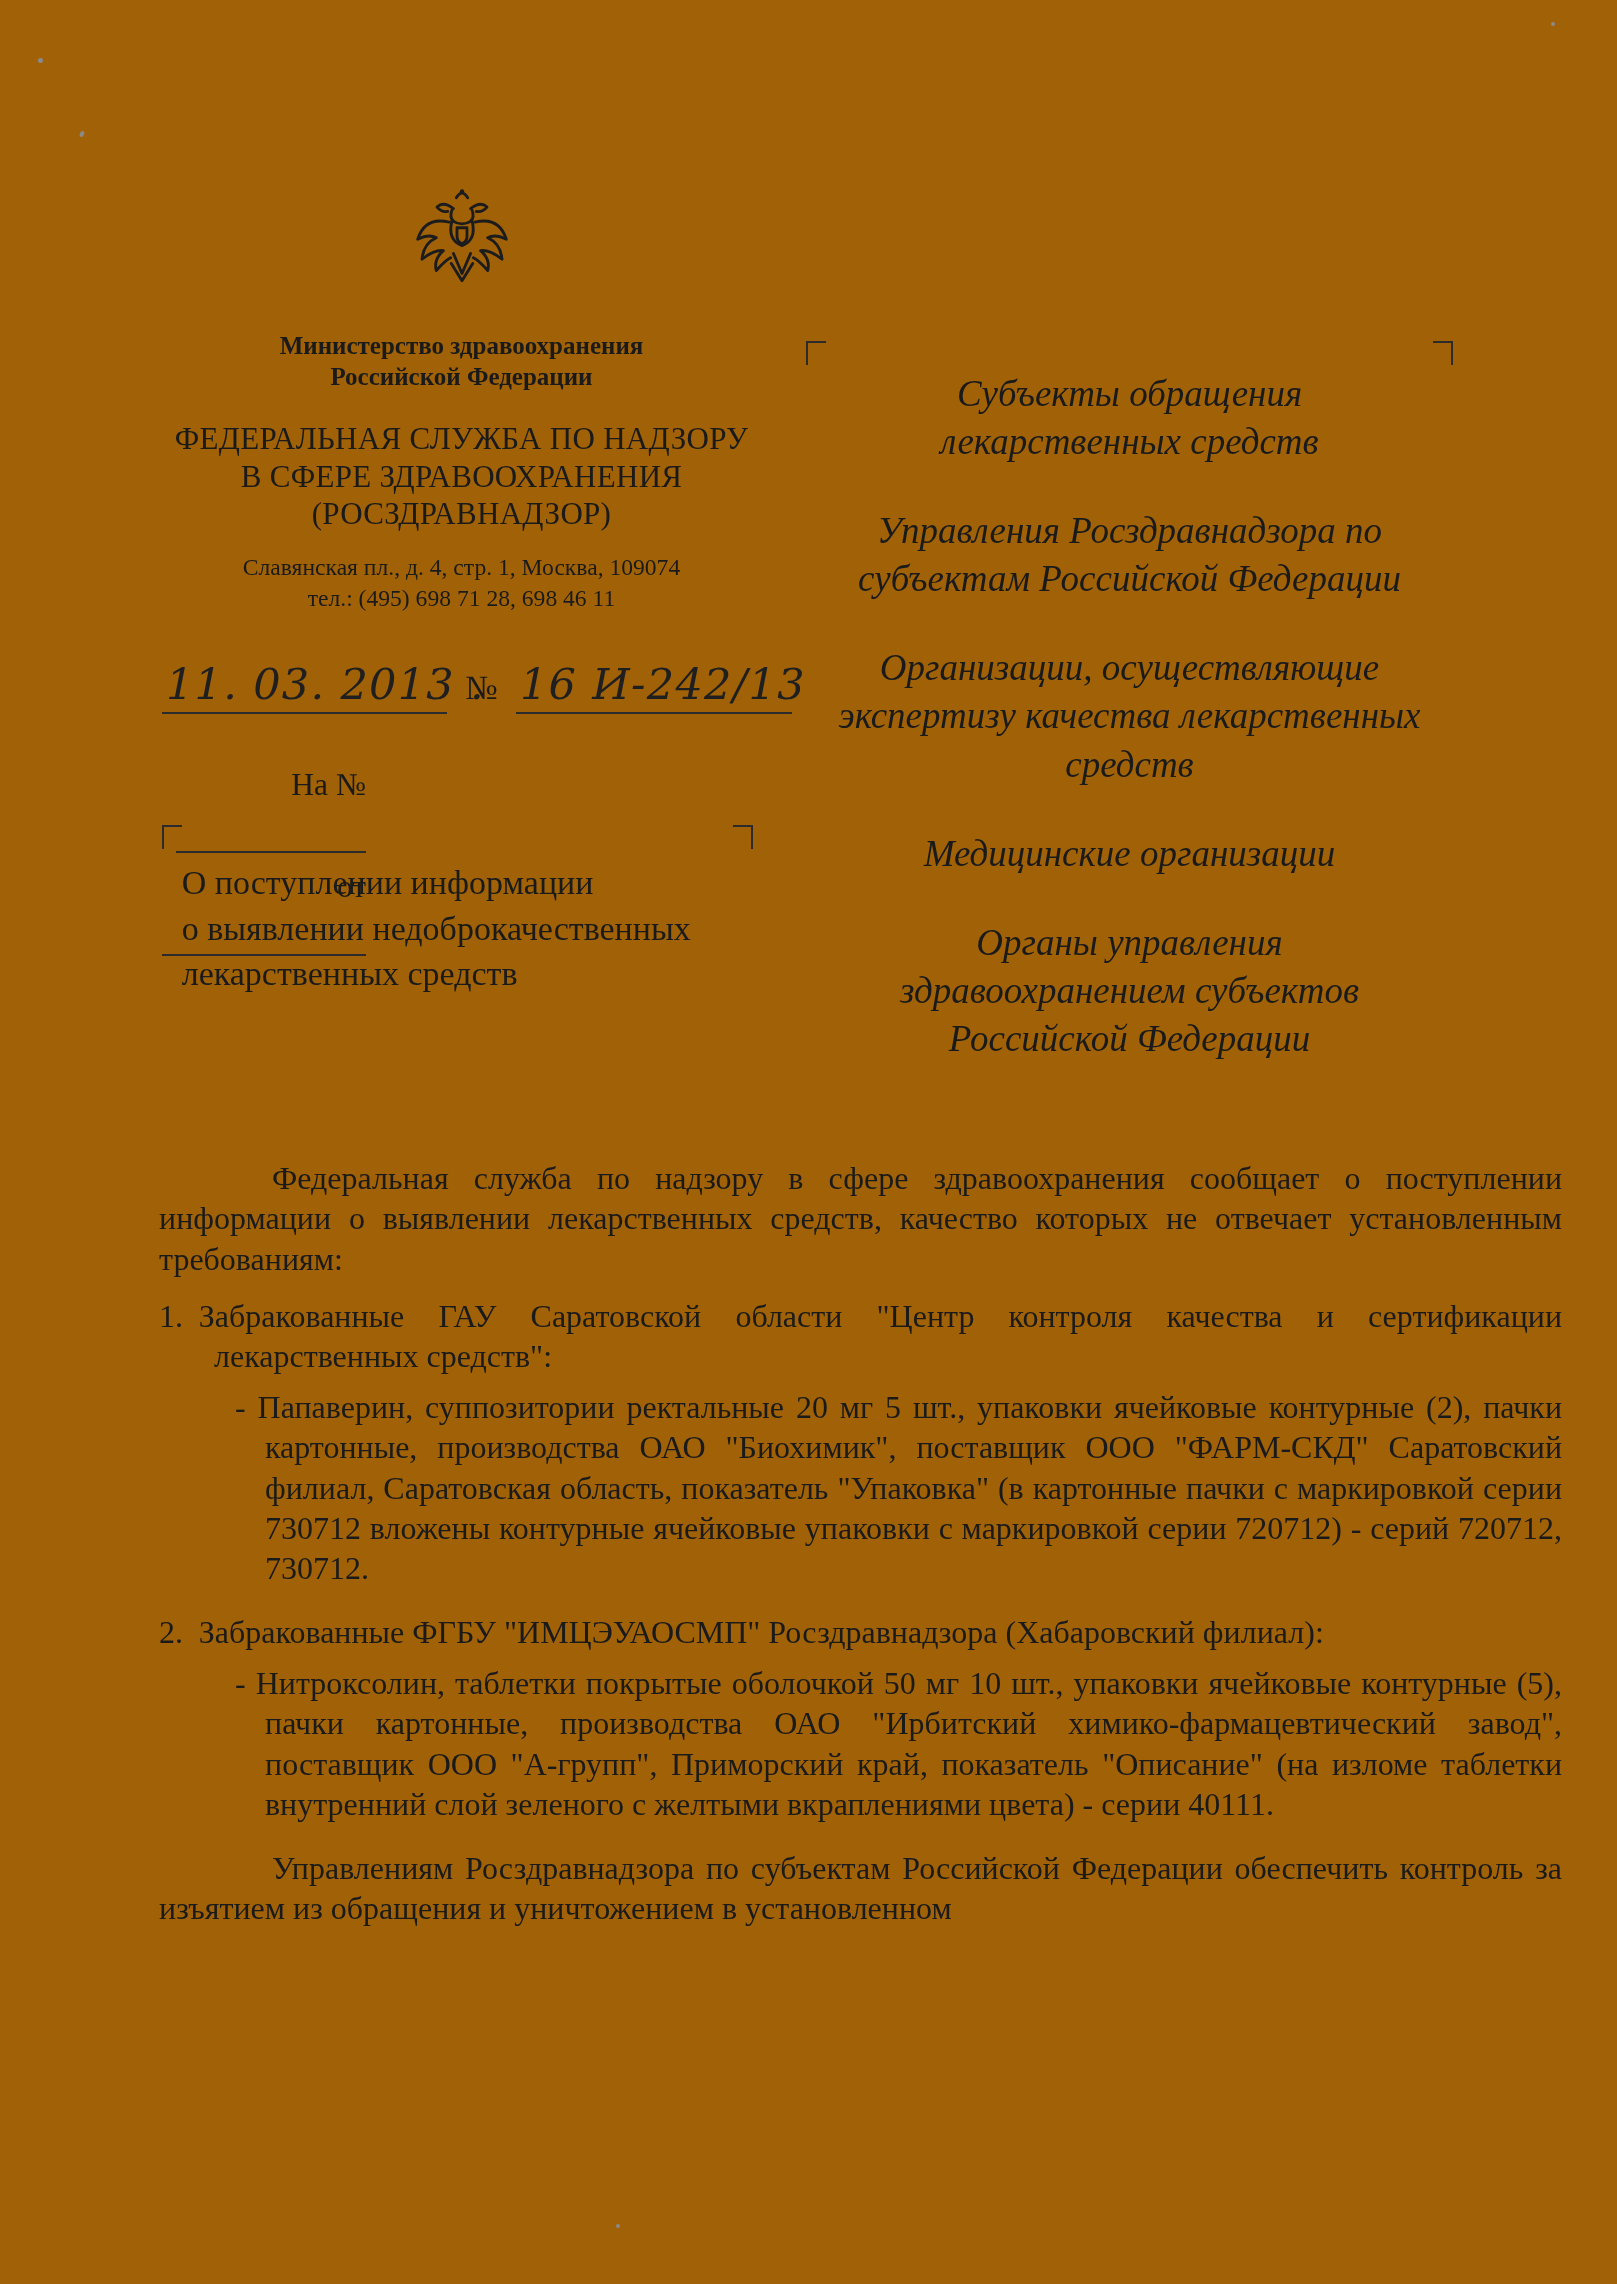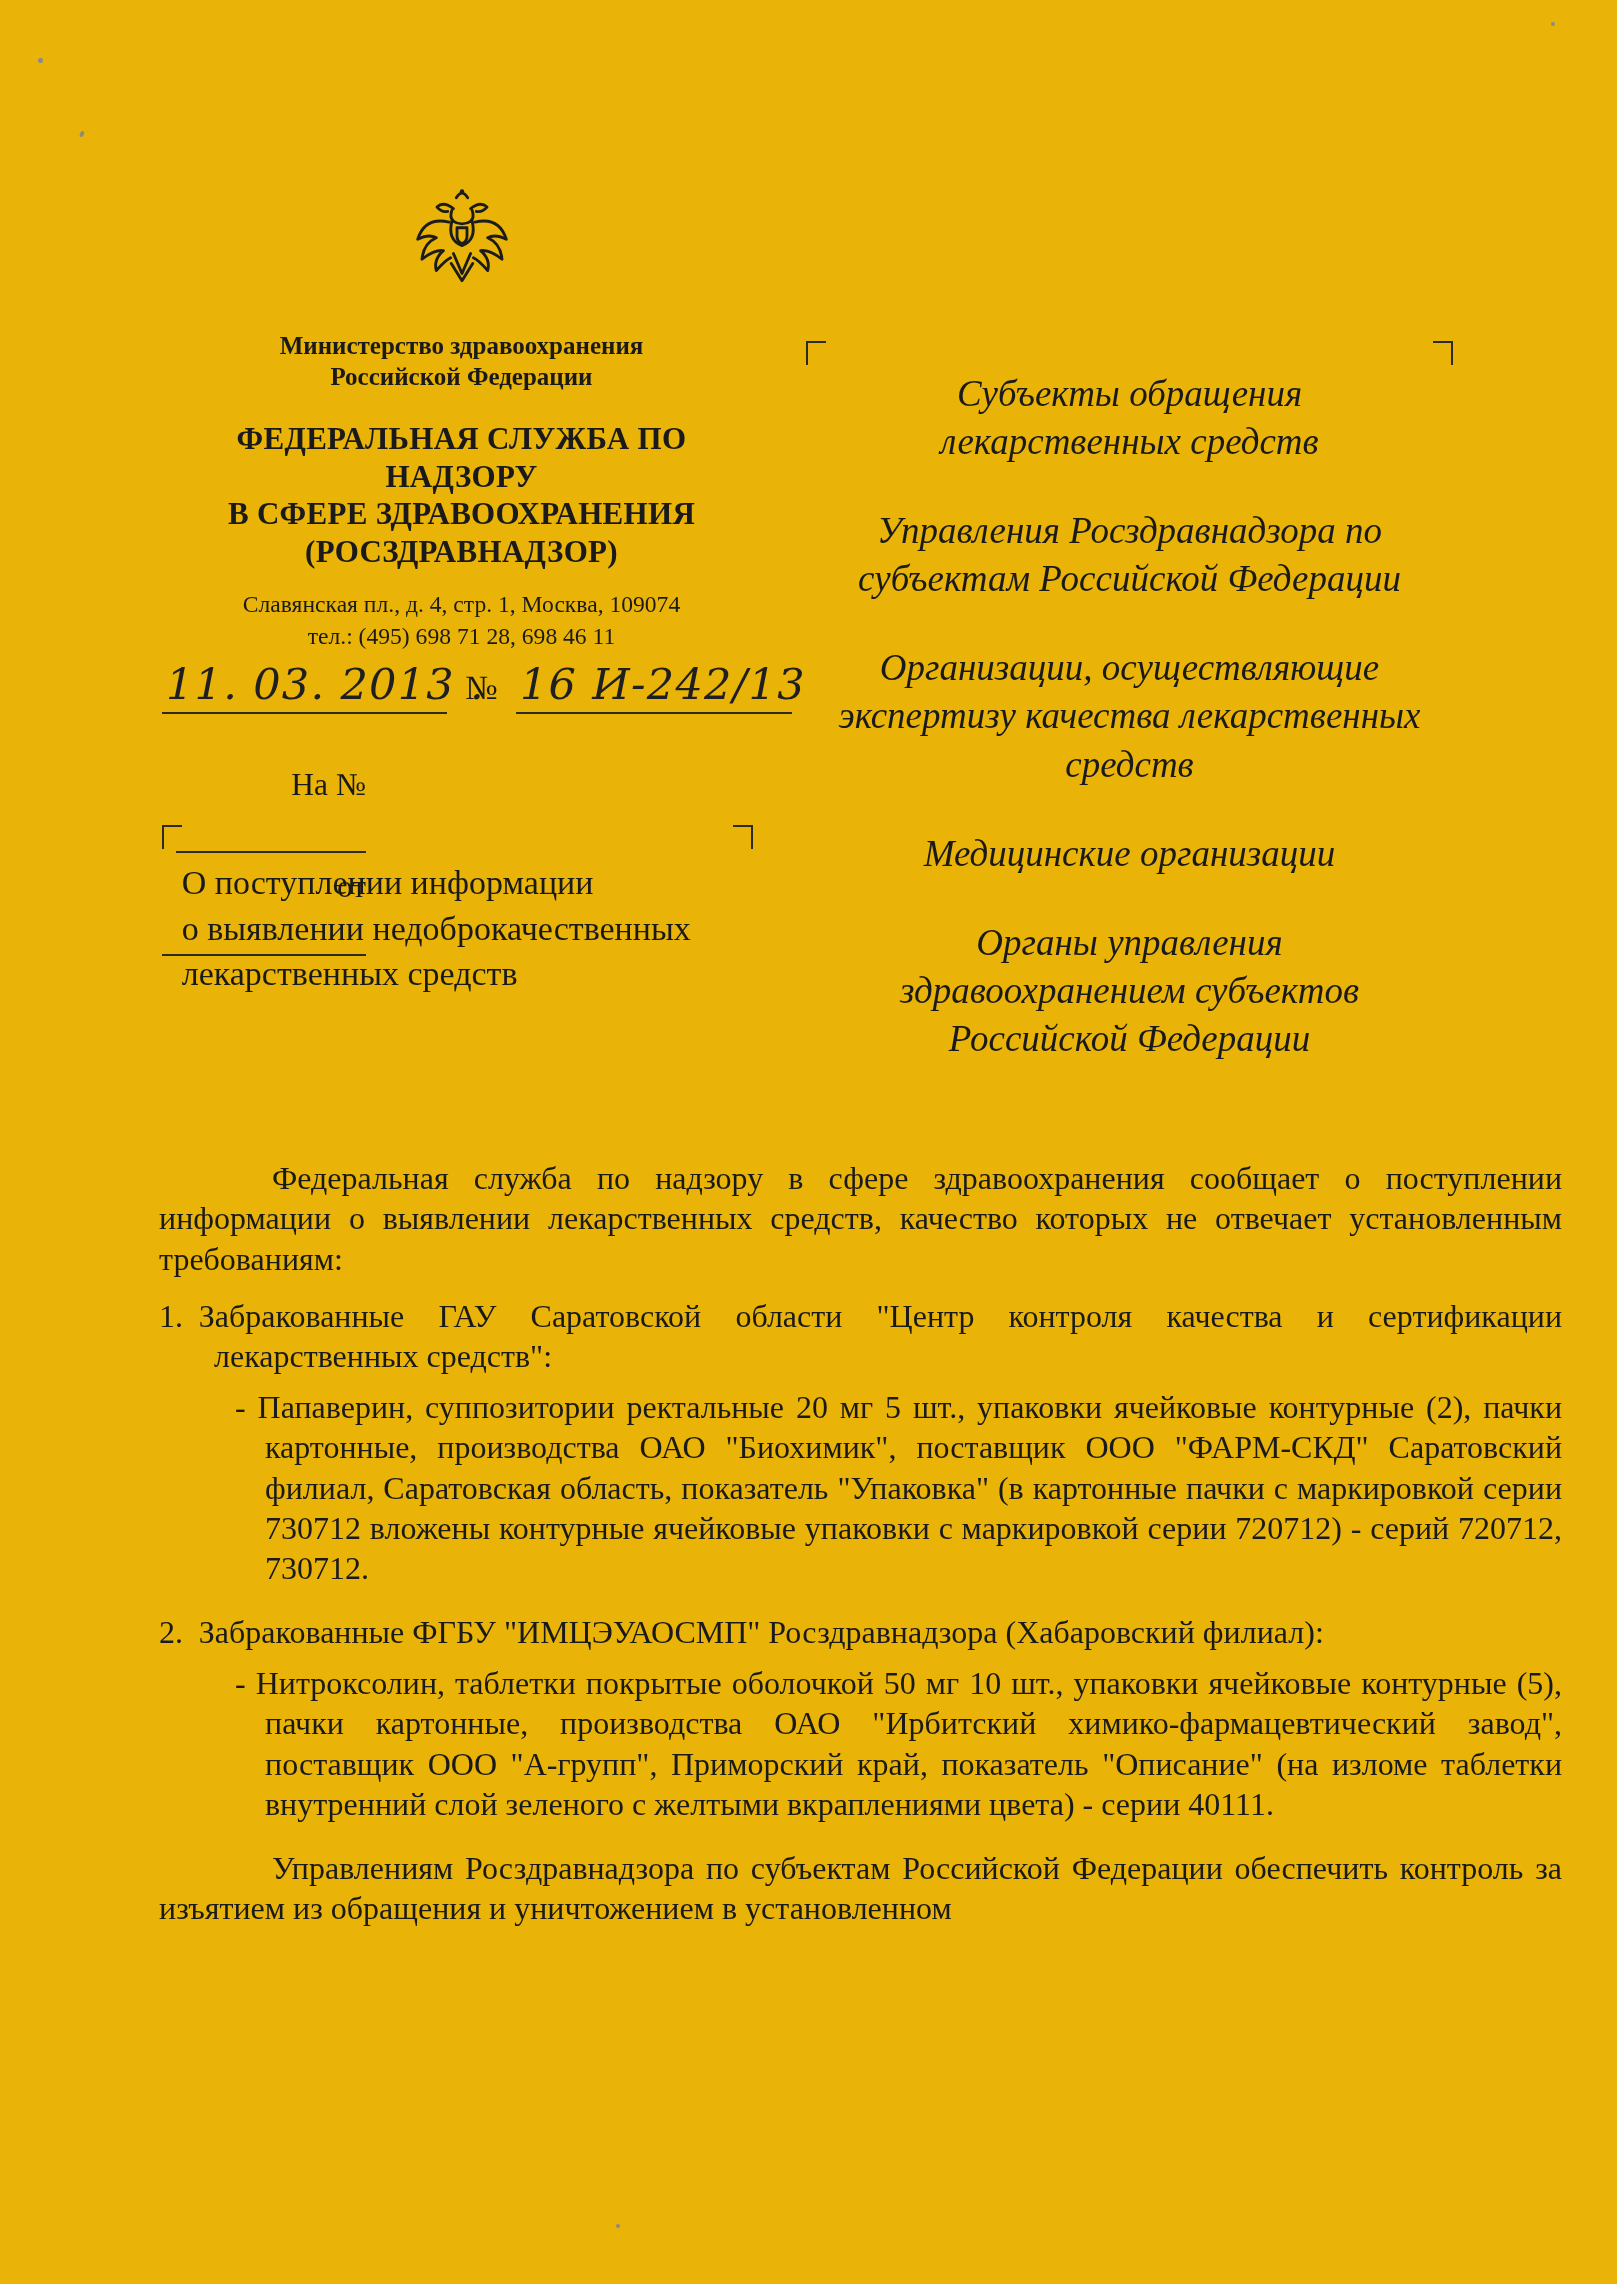--- a/index.html
+++ b/index.html
@@ -1,36 +1,36 @@
 <!DOCTYPE html>
 <html style="font-size:10.5px"><head>
 <meta charset="utf-8">
 <style>
   * { margin:0; padding:0; box-sizing:border-box; }
   html,body { background:#ffffff; }
   .page {
     position:relative;
     width:1617px; height:2284px;
-    background:#eab308;
+    background:#a16207;
     color:#1a1a1a;
     font-family:"Liberation Serif", serif;
     overflow:hidden;
   }
   
   .speck { position:absolute; background:#8a8a8a; border-radius:50%; }
   .s1 { left:38px;  top:58px;  width:4.6px;  height:4.6px; }
   .s2 { left:80px; top:131px; width:3.9px;  height:5.9px; transform:rotate(25deg); }
   .s3 { left:1551px; top:22px; width:3.9px;  height:3.9px; }
   .s4 { left:616px; top:2224px; width:3.9px; height:3.9px; }
 
   
   .left-col { position:absolute; left:159px; top:179px; width:605px; text-align:center; }
   .emblem svg { width:100px; height:129px; display:inline-block; }
   .ministry { margin-top:19.7px; font-weight:bold; font-size:25px; line-height:1.25; }
-  .service  { margin-top:27.6px; font-weight:bold; font-size:31px; line-height:1.22; letter-spacing:0.3px; }
+  .service  { margin-top:27.6px; font-weight:normal; font-size:31px; line-height:1.22; letter-spacing:0.3px; }
   .addr     { margin-top:18.4px; font-size:23.6px; line-height:1.32; }
 
   
   .date-row {
     position:absolute; left:162px; top:662px; width:630px;
     display:flex; align-items:flex-end; gap:18.4px; font-size:35px;
   }
   .hw {
     font-family:"DejaVu Serif", serif; font-style:italic;
     font-size:43px; line-height:1.05; color:#1f1f1f;

